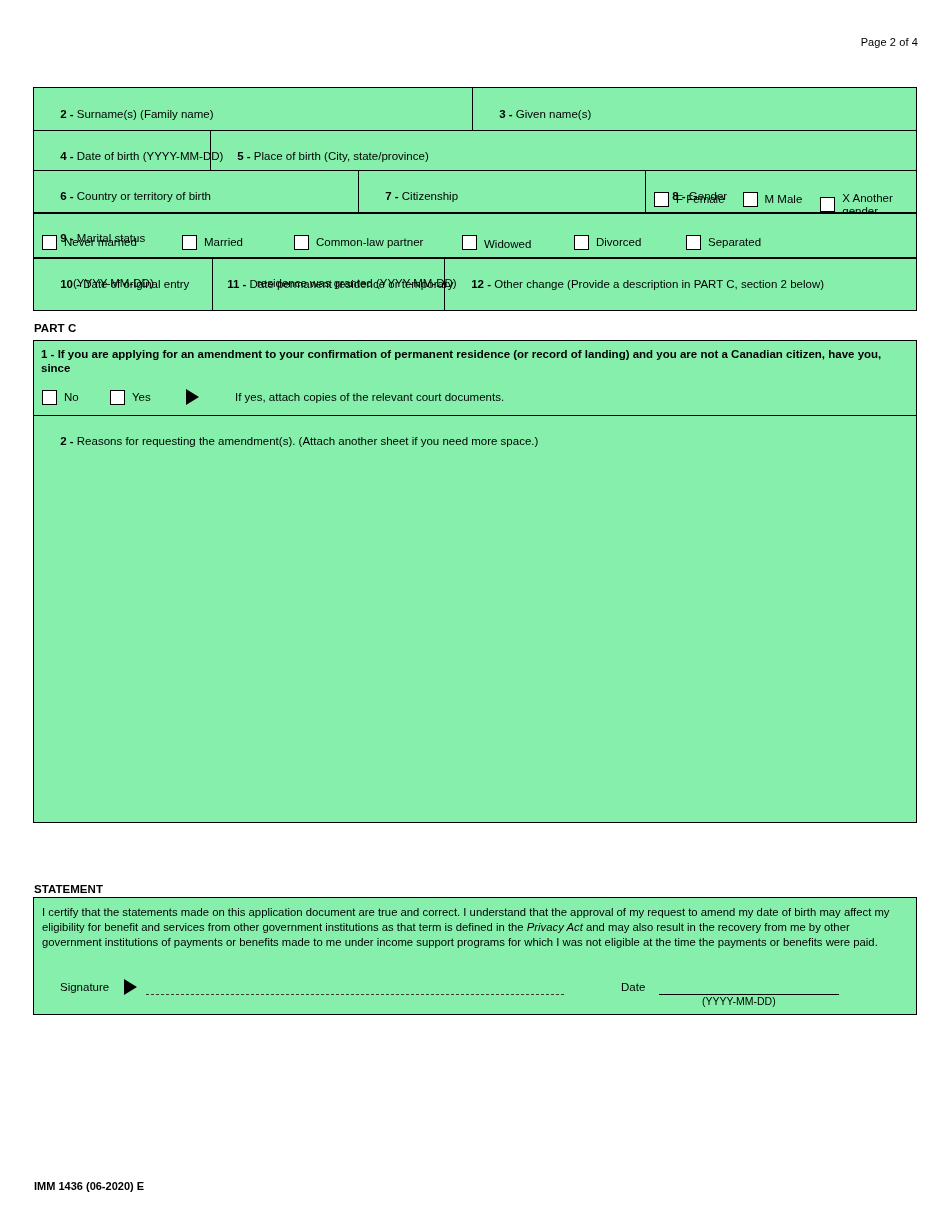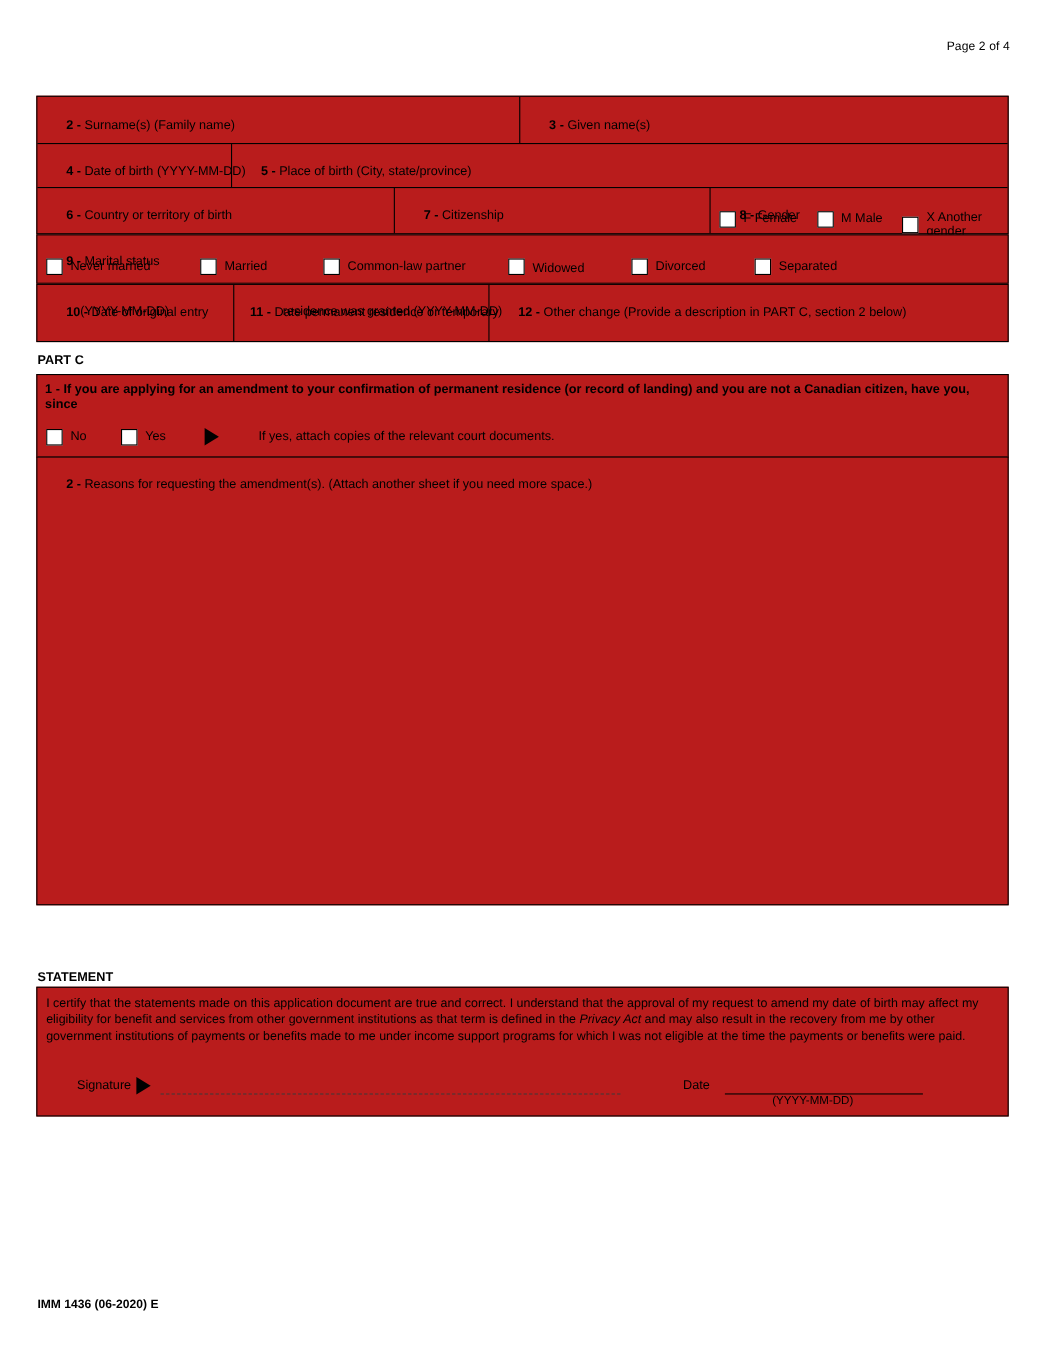--- a/index.html
+++ b/index.html
@@ -31,21 +31,21 @@
     font-weight: bold;
     letter-spacing: .05px;
     white-space: nowrap;
   }
   .section-heading .light { font-weight: bold; }
 
   
   .box {
     position: absolute;
     border: 1.3px solid #000;
-    background: #b91c1c;
+    background: #86efac;
   }
 
   .row-sep {
     position: absolute;
     left: 0; right: 0;
     border-top: 1.3px solid #000;
   }
   .col-sep {
     position: absolute;
     top: 0; bottom: 0;
@@ -267,21 +267,21 @@
     </div>
   </div>
 
   <div class="section-heading" style="left:34px; top:883px;">STATEMENT</div>
 
   <div class="box" style="left:33px; top:897px; width:884px; height:118px;">
     <div class="stmt-body" style="left:8px; top:7px; width:866px;">
       <span>I certify that the statements made on this application document are true and correct. I understand that the approval of my request to amend my date of birth may affect my eligibility for benefit and services from other government institutions as that term is defined in the </span><i>Privacy Act</i><span> and may also result in the recovery from me by other government institutions of payments or benefits made to me under income support programs for which I was not eligible at the time the payments or benefits were paid.</span>
     </div>
 
-    <div class="sig-label" style="left:26px; top:83px;margin-left:10px;">Signature</div>
+    <div class="sig-label" style="left:26px; top:83px;">Signature</div>
     <div class="tri" style="position:absolute; left:90px; top:81px;"></div>
     <div class="sig-line" style="left:112px; top:96px; width:418px;"></div>
 
     <div class="sig-label" style="left:587px; top:83px;">Date</div>
     <div class="date-line" style="left:625px; top:96px; width:180px;"></div>
     <div class="date-hint" style="left:668px; top:97px;">(YYYY-MM-DD)</div>
   </div>
 
   <div class="footer">IMM 1436 (06-2020) E</div>
 

